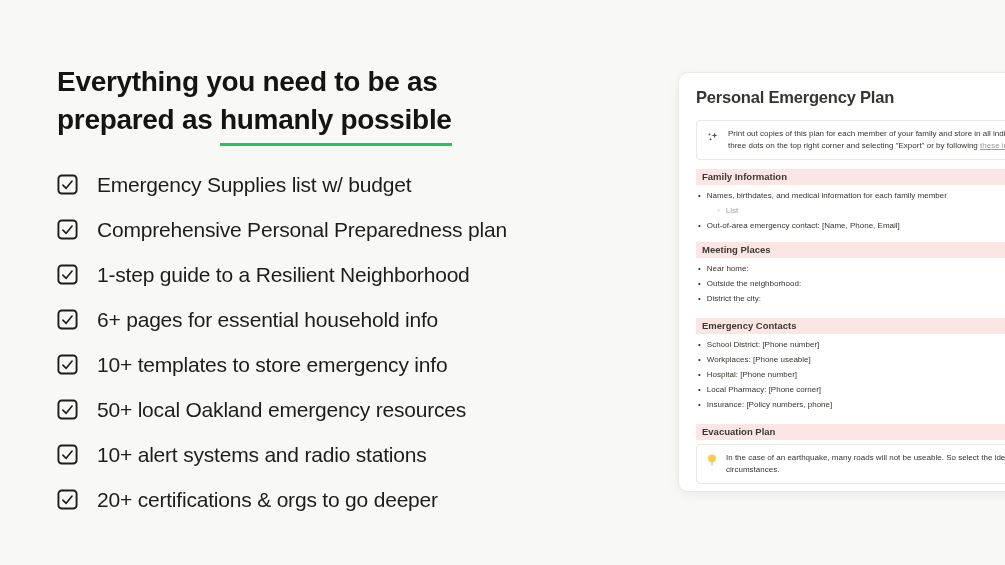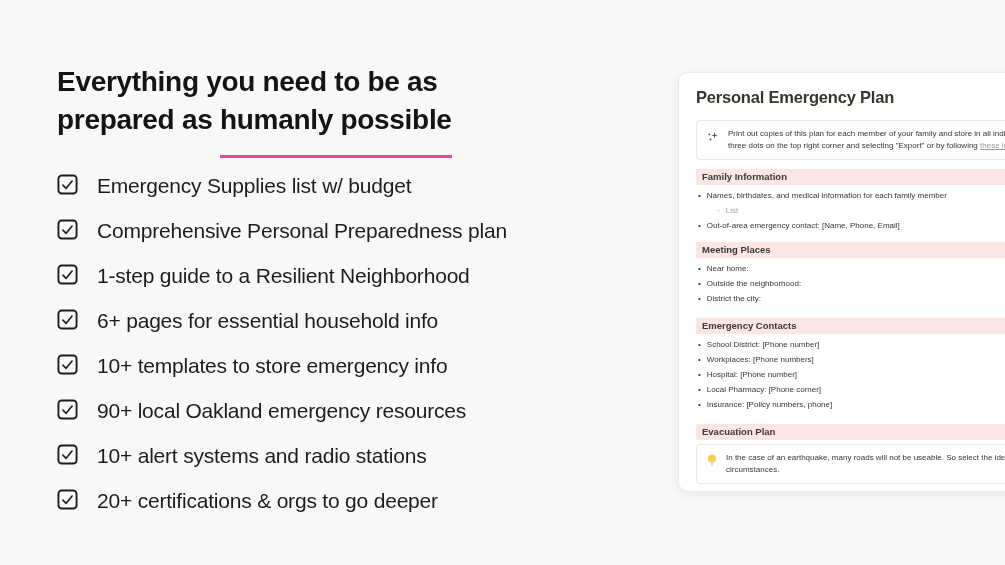--- a/index.html
+++ b/index.html
@@ -13,26 +13,26 @@
   }
 
   
   .hero { position:absolute; left:57px; top:63px; width:600px; }
   .hero h1 {
     font-size:28px; line-height:38px; font-weight:700;
     letter-spacing:-0.3px; color:#141414;
   }
   .underlined {
     display:inline-block;
-    border-bottom:3px solid #ec4899;
-    padding-bottom:16px;
+    border-bottom:3px solid #22c55e;
+    padding-bottom:4px;
   }
   .checklist { margin-top:16px; }
   .check-row {
-    display:flex; 
+    display:flex; align-items:center;
     height:45px; gap:19px;
   }
   .cbx { width:21px; height:21px; flex:0 0 21px; display:block; }
   .check-label { font-size:21px; color:#1d1d1d; letter-spacing:-0.2px; }
 
   
   .doc-card {
     position:absolute; left:678px; top:72px;
     width:384px; height:420px;
     background:#ffffff;
@@ -121,21 +121,21 @@
             <rect x="1.5" y="1.5" width="19" height="19" rx="3.5" fill="none" stroke="#1d1d1d" stroke-width="2"></rect>
             <path d="M6.2 11.6 L9.6 15 L15.8 7.4" fill="none" stroke="#1d1d1d" stroke-width="1.7" stroke-linecap="round" stroke-linejoin="round"></path>
           </svg></span>
       <span class="check-label">10+ templates to store emergency info</span>
     </div>
     <div class="check-row">
       <span class="cbx"><svg width="21" height="21" viewBox="0 0 22 22">
             <rect x="1.5" y="1.5" width="19" height="19" rx="3.5" fill="none" stroke="#1d1d1d" stroke-width="2"></rect>
             <path d="M6.2 11.6 L9.6 15 L15.8 7.4" fill="none" stroke="#1d1d1d" stroke-width="1.7" stroke-linecap="round" stroke-linejoin="round"></path>
           </svg></span>
-      <span class="check-label">90+ local Oakland emergency resources</span>
+      <span class="check-label">50+ local Oakland emergency resources</span>
     </div>
     <div class="check-row">
       <span class="cbx"><svg width="21" height="21" viewBox="0 0 22 22">
             <rect x="1.5" y="1.5" width="19" height="19" rx="3.5" fill="none" stroke="#1d1d1d" stroke-width="2"></rect>
             <path d="M6.2 11.6 L9.6 15 L15.8 7.4" fill="none" stroke="#1d1d1d" stroke-width="1.7" stroke-linecap="round" stroke-linejoin="round"></path>
           </svg></span>
       <span class="check-label">10+ alert systems and radio stations</span>
     </div>
     <div class="check-row">
       <span class="cbx"><svg width="21" height="21" viewBox="0 0 22 22">
@@ -197,21 +197,21 @@
   </div>
 
   <div class="sec-header mt-lg">Emergency Contacts</div>
   <div class="bullets">
     <div class="bullet-row">
         <span class="dot">•</span>
         <span>School District: [Phone number]</span>
       </div>
     <div class="bullet-row">
         <span class="dot">•</span>
-        <span>Workplaces: [Phone numbers]</span>
+        <span>Workplaces: [Phone useable]</span>
       </div>
     <div class="bullet-row">
         <span class="dot">•</span>
         <span>Hospital: [Phone number]</span>
       </div>
     <div class="bullet-row">
         <span class="dot">•</span>
         <span>Local Pharmacy: [Phone corner]</span>
       </div>
     <div class="bullet-row">

